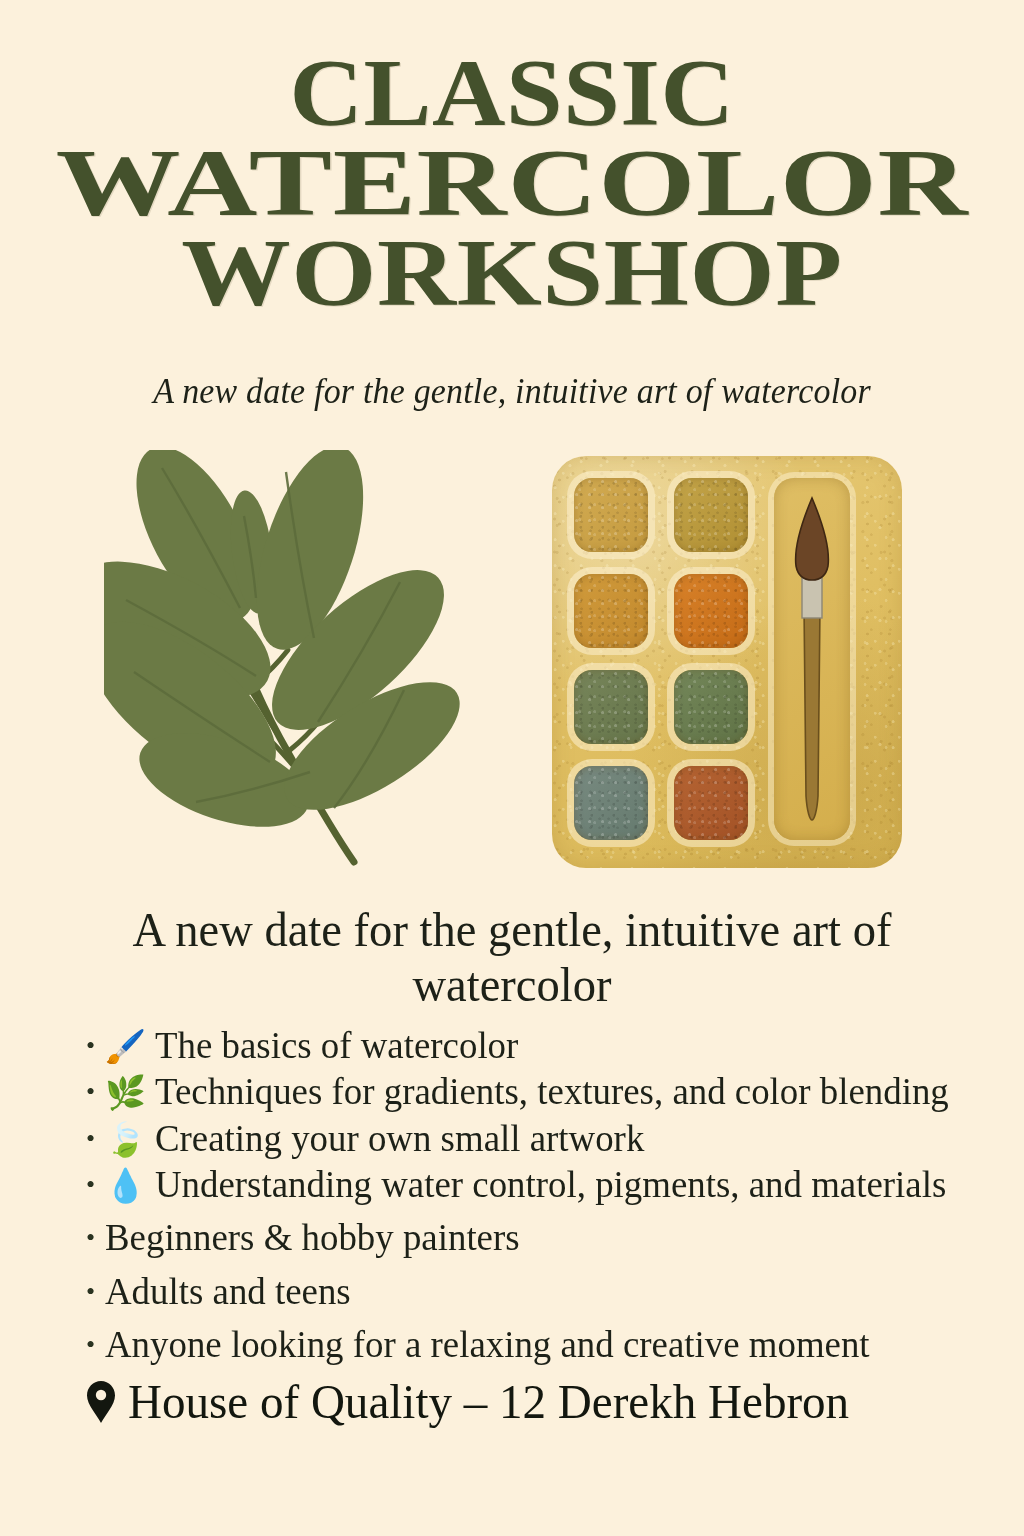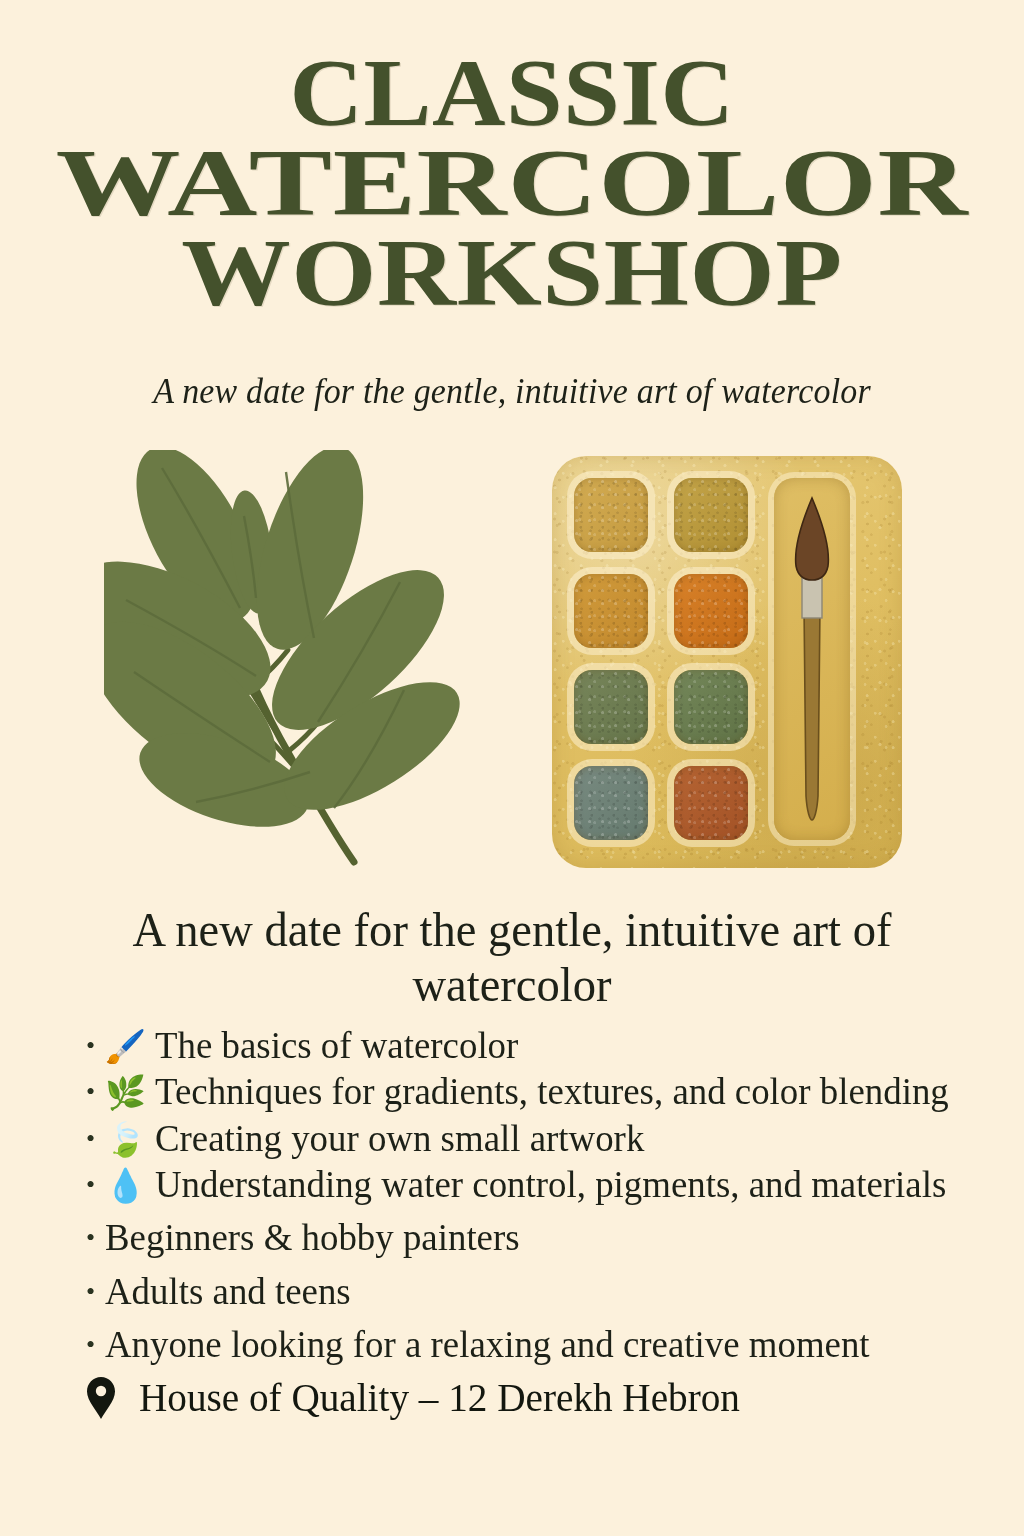--- a/index.html
+++ b/index.html
@@ -194,23 +194,22 @@
     margin-top: 7px;
   }
 
   .venue {
     position: absolute;
     top: 1374px;
     left: 86px;
     width: 900px;
     display: flex;
     align-items: center;
-    font-size: 40px;
+    font-size: 48px;
     color: #13170f;
-    gap: 11px;
   }
   .venue .pin {
     flex: 0 0 auto;
     width: 30px;
     height: 44px;
     margin-right: 12px;
     position: relative;
   }
   .venue .pin svg { display: block; }
   .venue .vtxt {

